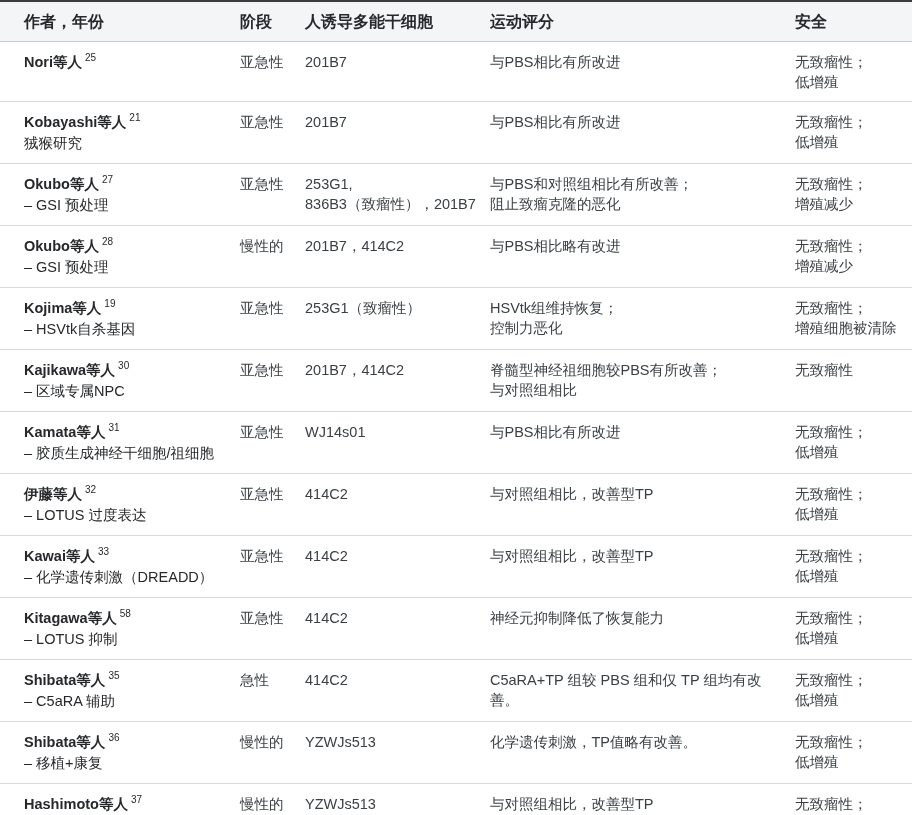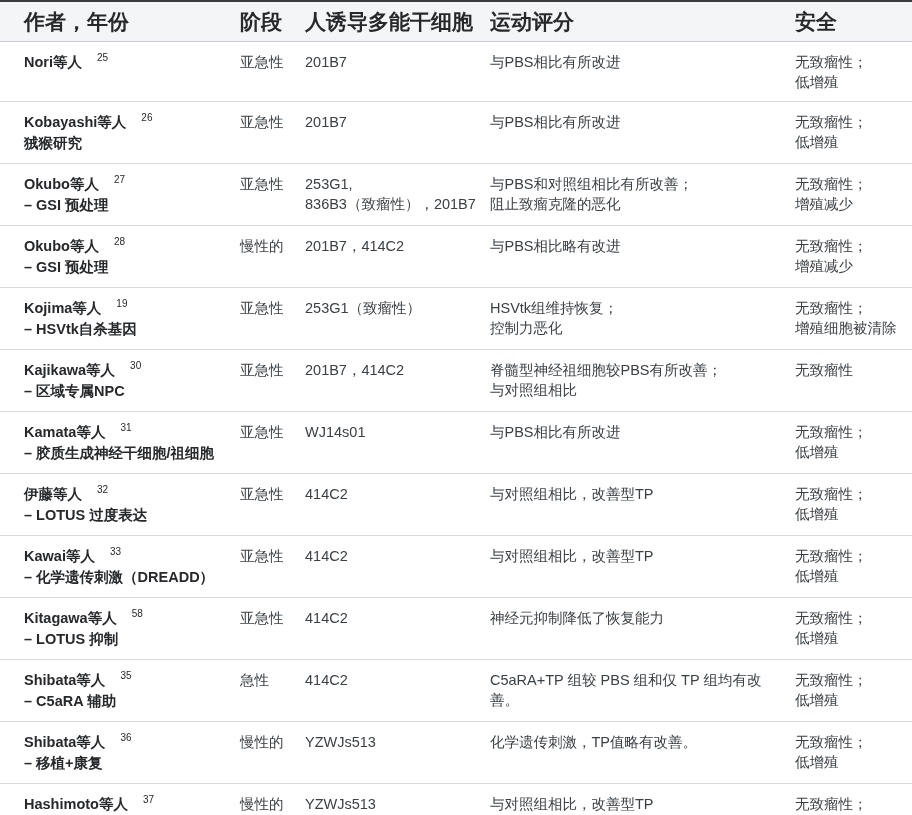--- a/index.html
+++ b/index.html
@@ -30,21 +30,21 @@
   col.c-stage{width:65px;}
   col.c-ipsc{width:185px;}
   col.c-motor{width:305px;}
   col.c-safety{width:117px;}
   thead th{
     background:var(--header-bg);
     text-align:left;
     vertical-align:middle;
     font-weight:700;
     color:var(--heading-text);
-    font-size:21px;
+    font-size:16px;
     line-height:20px;
     padding:10px 8px 9px 0;
     border-bottom:1px solid var(--header-border);
     white-space:nowrap;
   }
   th.col-author{padding-left:24px;}
   tbody td{
     vertical-align:top;
     padding:10px 10px 9px 0;
     border-bottom:1px solid var(--row-border);
@@ -56,24 +56,24 @@
   .author-name{
     font-weight:700;
     color:var(--heading-text);
     line-height:21px;
   }
   .author-name sup{
     font-size:10px;
     font-weight:400;
     line-height:0;
     vertical-align:super;
-    margin-left:15px;
+    margin-left:3px;
   }
   .author-subtitle{
-    font-weight:700;
+    font-weight:400;
     color:var(--heading-text);
     line-height:21px;
   }
   .line{white-space:normal;}
 </style>
 </head>
 <body>
 
 <div class="page">
   <table>
@@ -107,21 +107,21 @@
           <td class="col-motor">
             <div class="line">与PBS相比有所改进</div>
           </td>
           <td class="col-safety">
             <div class="line">无致瘤性；</div>
             <div class="line">低增殖</div>
           </td>
         </tr>
         <tr>
           <td class="col-author">
-            <div class="author-name"><span>Kobayashi等人</span><sup>26</sup></div>
+            <div class="author-name"><span>Kobayashi等人</span><sup>21</sup></div>
             <div class="author-subtitle">狨猴研究</div>
           </td>
           <td class="col-stage">
             <div class="line">亚急性</div>
           </td>
           <td class="col-ipsc">
             <div class="line">201B7</div>
           </td>
           <td class="col-motor">
             <div class="line">与PBS相比有所改进</div>

